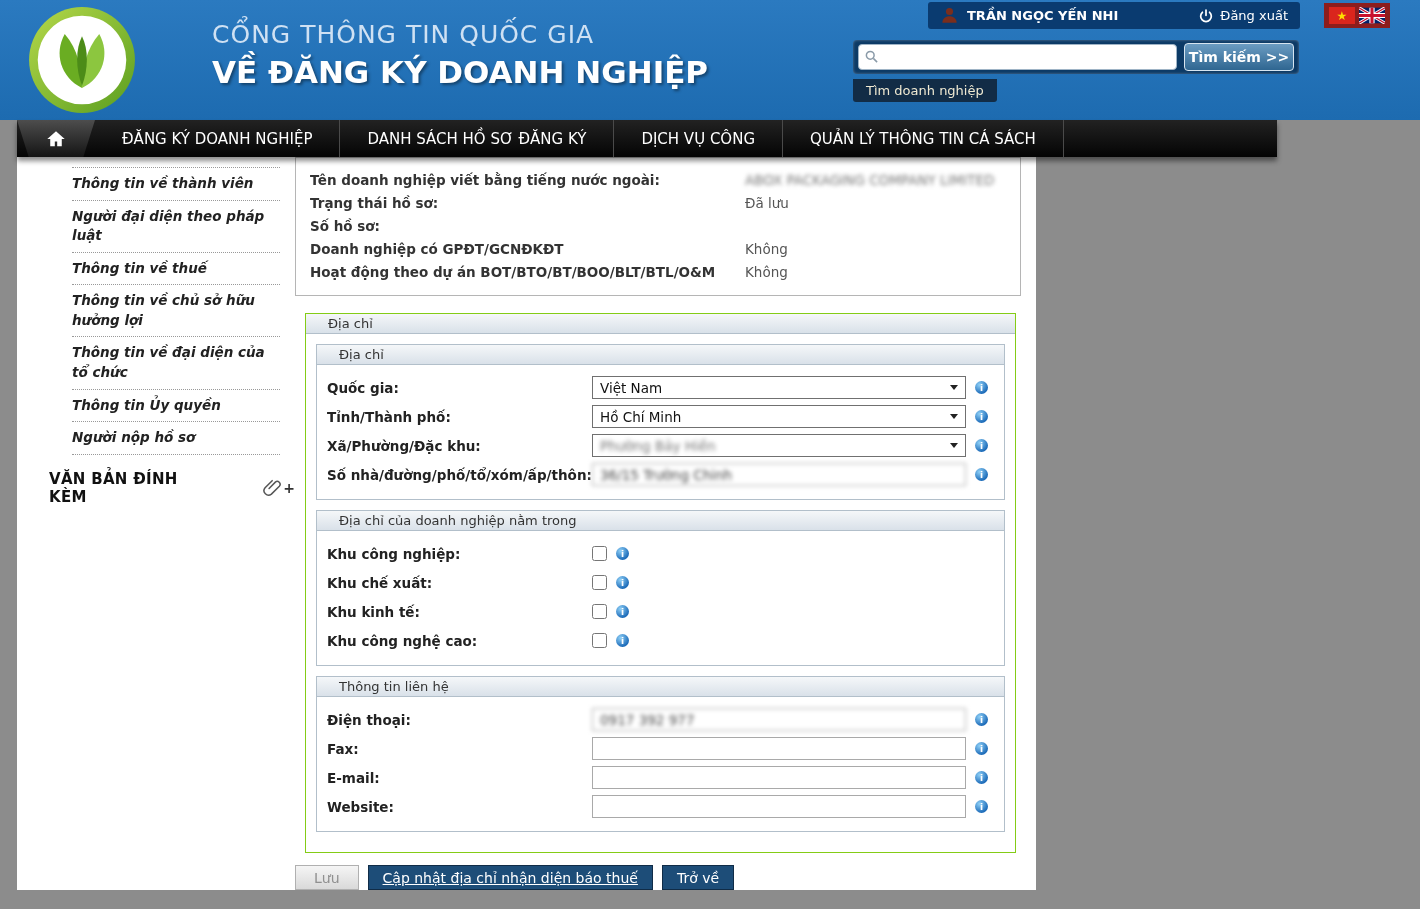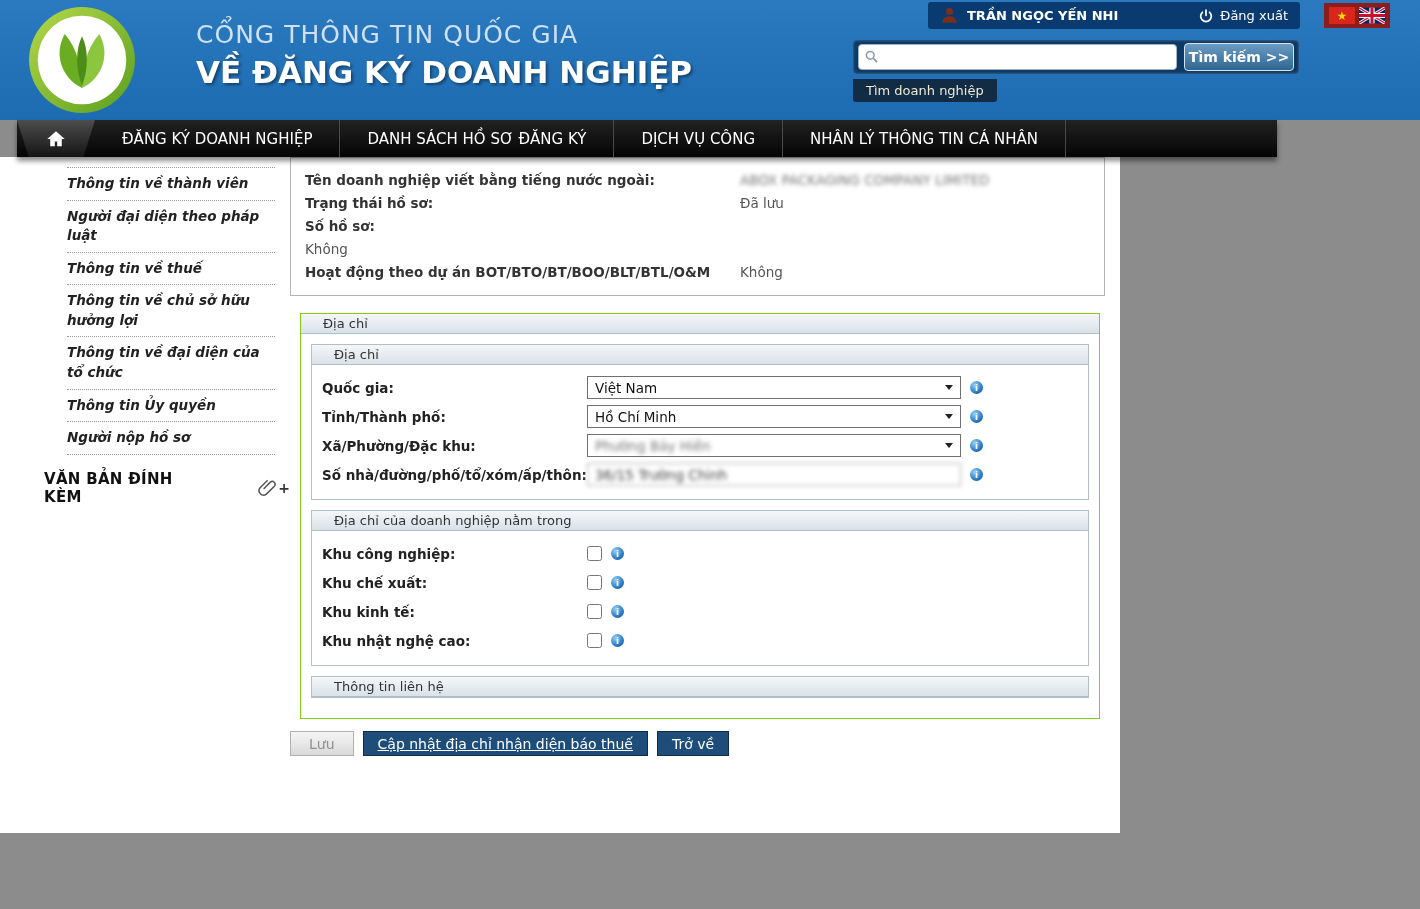--- a/index.html
+++ b/index.html
@@ -6,21 +6,21 @@
   html,body { width:1420px; height:909px; }
   body {
     background:#8c8c8c;
     font-family:"DejaVu Sans","Liberation Sans",sans-serif;
     overflow:hidden;
   }
 
   
   .header { position:relative; height:120px; background:linear-gradient(180deg,#2b7ac0,#1d6bb0); }
   .logo { position:absolute; left:28px; top:6px; width:108px; height:108px; cursor:pointer; }
-  .titles { position:absolute; left:196px; top:20px; }
+  .titles { position:absolute; left:212px; top:20px; }
   .title1 { font-size:25px; color:#cfe1f3; letter-spacing:1px; }
   .title2 { font-size:31px; color:#ffffff; font-weight:bold; margin-top:5px; text-shadow:2px 2px 3px rgba(0,0,0,.4); }
 
   .userbar { position:absolute; left:928px; top:2px; width:372px; height:27px; background:#0a3b70;
              display:flex; align-items:center; padding:0 12px; border-radius:3px; }
   .userbar .uicon { width:19px; height:19px; margin-right:8px; }
   .uname { color:#fff; font-weight:bold; font-size:13px; }
   .power-wrap { margin-left:auto; display:flex; align-items:center; gap:6px; cursor:pointer; }
   .power-wrap svg { width:16px; height:16px; }
   .logout { color:#fff; font-size:13px; }
@@ -51,21 +51,21 @@
             box-shadow:0 4px 5px rgba(0,0,0,.45); z-index:5; }
   .nav-home { width:78px; display:flex; align-items:center; justify-content:center; cursor:pointer;
               background:linear-gradient(180deg,#4d4d4d,#141414);
               clip-path:polygon(0 0,100% 0,85% 100%,15% 100%); }
   .nav-home svg { width:22px; height:22px; }
   .nav-items { display:flex; align-items:stretch; }
   .nav-item { color:#fff; font-size:15px; padding:12px 27px; display:flex; align-items:center;
               border-right:1px solid #4a4a4a; cursor:pointer; white-space:nowrap; }
 
   
-  .content { width:1120px; background:#fff; display:flex; min-height:676px;padding-left:12px; }
+  .content { margin-left:17px; width:1019px; background:#fff; display:flex; min-height:676px; }
 
   .sidebar { width:278px; padding-top:10px; }
   .side-list { list-style:none; margin-left:55px; width:208px; border-top:1px dotted #999; }
   .side-item { border-bottom:1px dotted #999; padding:6px 0; font-style:italic; font-weight:bold;
                font-size:13.5px; line-height:1.45; color:#222; cursor:pointer; }
   .attach-row { margin:15px 0 0 32px; display:flex; align-items:center; }
   .attach-label { font-weight:bold; font-size:15px; color:#111; letter-spacing:.3px; }
   .attach-icons { display:flex; align-items:center; margin-left:58px; cursor:pointer; }
   .attach-icons svg { width:20px; height:20px; }
   .attach-plus { font-weight:bold; font-size:14px; color:#333; margin-left:1px; }
@@ -172,21 +172,21 @@
 <div class="navbar">
   <div class="nav-home">
     <svg viewBox="0 0 24 24" fill="#fff">
       <path d="M12 3.5 L2.5 12 h3.2 v8 h5 v-5.2 h2.6 V20 h5 v-8 h3.2 z"></path>
     </svg>
   </div>
   <div class="nav-items">
     <div class="nav-item">ĐĂNG KÝ DOANH NGHIỆP</div>
     <div class="nav-item">DANH SÁCH HỒ SƠ ĐĂNG KÝ</div>
     <div class="nav-item">DỊCH VỤ CÔNG</div>
-    <div class="nav-item">NHÂN LÝ THÔNG TIN CÁ NHÂN</div>
+    <div class="nav-item">QUẢN LÝ THÔNG TIN CÁ SÁCH</div>
   </div>
 </div>
 
 <div class="content">
 
   <div class="sidebar">
     <ul class="side-list">
       <li class="side-item">Thông tin về thành viên</li>
       <li class="side-item">Người đại diện theo pháp luật</li>
       <li class="side-item">Thông tin về thuế</li>
@@ -215,20 +215,21 @@
       </div>
       <div class="srow">
         <span class="slabel">Trạng thái hồ sơ:</span>
         <span class="svalue">Đã lưu</span>
       </div>
       <div class="srow">
         <span class="slabel">Số hồ sơ:</span>
         <span class="svalue"></span>
       </div>
       <div class="srow">
+        <span class="slabel">Doanh nghiệp có GPĐT/GCNĐKĐT</span>
         <span class="svalue">Không</span>
       </div>
       <div class="srow">
         <span class="slabel">Hoạt động theo dự án BOT/BTO/BT/BOO/BLT/BTL/O&amp;M</span>
         <span class="svalue">Không</span>
       </div>
     </div>
 
     <div class="addr-outer">
       <div class="bar">Địa chỉ</div>
@@ -281,29 +282,51 @@
               <span class="flabel">Khu chế xuất:</span>
               <input type="checkbox" class="zcheck" style="">
               <span class="info-icon"></span>
             </div>
             <div class="frow">
               <span class="flabel">Khu kinh tế:</span>
               <input type="checkbox" class="zcheck" style="">
               <span class="info-icon"></span>
             </div>
             <div class="frow">
-              <span class="flabel">Khu nhật nghệ cao:</span>
+              <span class="flabel">Khu công nghệ cao:</span>
               <input type="checkbox" class="zcheck" style="">
               <span class="info-icon"></span>
             </div>
           </div>
         </div>
 
         <div class="fieldset">
           <div class="bar">Thông tin liên hệ</div>
+          <div class="fieldset-body">
+            <div class="frow">
+              <span class="flabel">Điện thoại:</span>
+              <input type="text" class="ftext blurred" value="0917 392 977" style="">
+              <span class="info-icon"></span>
+            </div>
+            <div class="frow">
+              <span class="flabel">Fax:</span>
+              <input type="text" class="ftext" style="">
+              <span class="info-icon"></span>
+            </div>
+            <div class="frow">
+              <span class="flabel">E-mail:</span>
+              <input type="text" class="ftext" style="">
+              <span class="info-icon"></span>
+            </div>
+            <div class="frow">
+              <span class="flabel">Website:</span>
+              <input type="text" class="ftext" style="">
+              <span class="info-icon"></span>
+            </div>
+          </div>
         </div>
 
       </div>
     </div>
 
     <div class="actions">
       <button class="btn btn-gray">Lưu</button>
       <button class="btn btn-navy u">Cập nhật địa chỉ nhận diện báo thuế</button>
       <button class="btn btn-navy">Trở về</button>
     </div>

